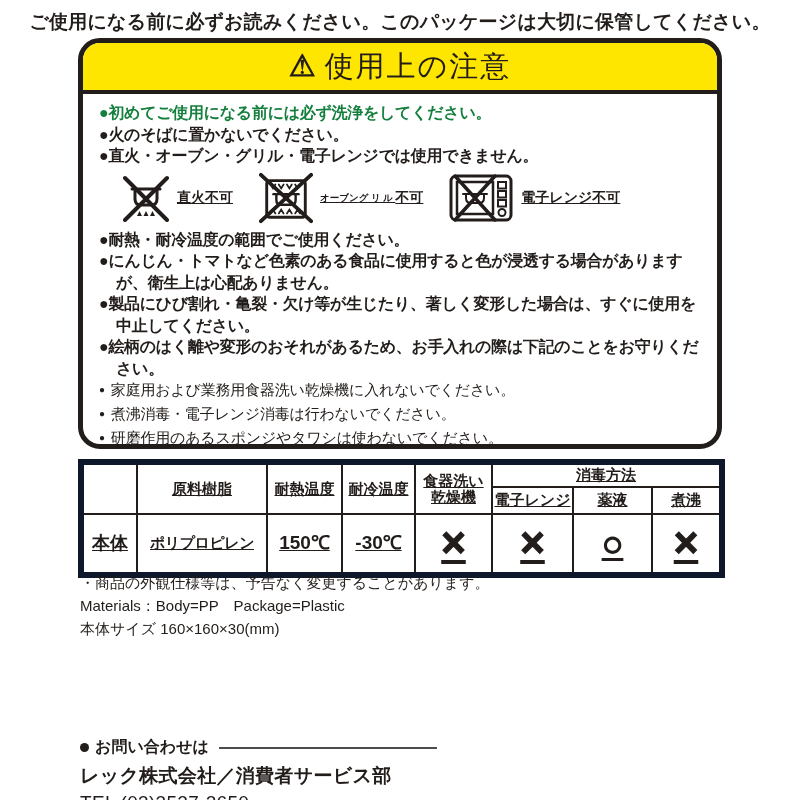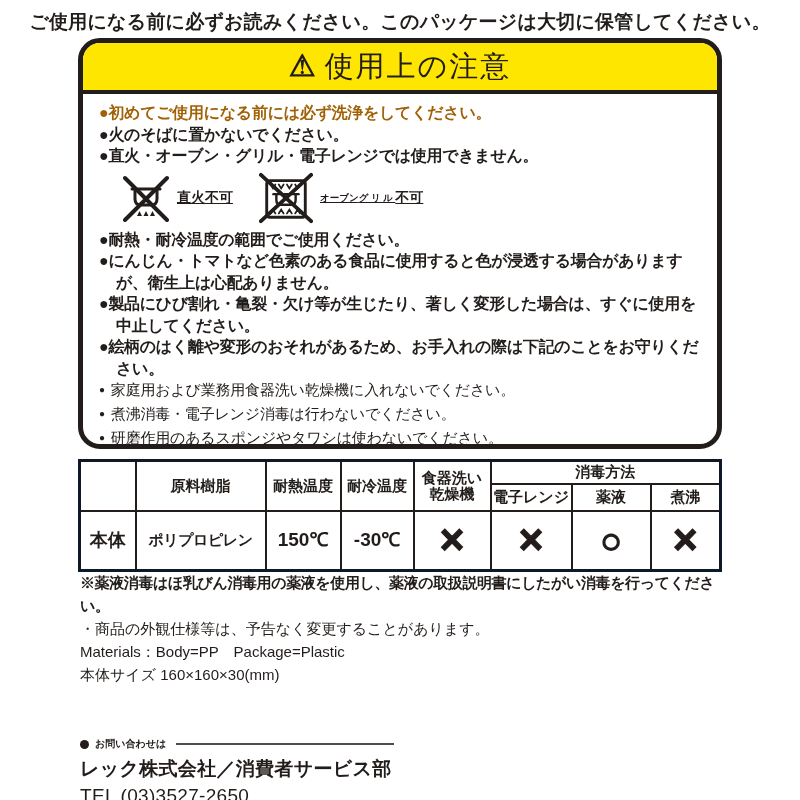--- a/index.html
+++ b/index.html
@@ -23,39 +23,39 @@
     display:flex;align-items:center;justify-content:center;gap:9px;
   }
   .warn-tri{font-size:30px;font-weight:bold;line-height:1;transform:translateY(-1px);}
   .warn-title{font-size:29px;font-weight:normal;letter-spacing:2px;}
   .warn-body{padding:8px 14px 0 16px;}
   .b{
     margin:0;font-size:16px;font-weight:bold;line-height:21.5px;
     padding-left:17px;text-indent:-17px;letter-spacing:-0.3px;
   }
   .b::before{content:"●";}
-  .b.magenta{color:#a16207;}
+  .b.magenta{color:#15803d;}
   .b.sub{
     font-weight:normal;font-size:15px;line-height:22px;
     padding-left:21px;text-indent:-21px;letter-spacing:-0.2px;
   }
   .b.sub::before{content:"●";font-size:10px;margin-right:6px;position:relative;top:-2px;}
   
   .icon-row{display:flex;align-items:center;margin:4px 0 4px 24px;height:54px;}
   .icon-item{display:flex;align-items:center;margin-right:26px;text-decoration:underline;}
   .icon-item svg{display:block;flex:none;}
   .icon-lbl{font-size:14px;font-weight:bold;margin-left:8px;white-space:nowrap;}
   .oven-lbl{display:flex;align-items:center;margin-left:7px;}
   .oven-stack{display:flex;flex-direction:row;font-size:9.5px;font-weight:bold;line-height:11px;white-space:nowrap;}
   .oven-stack .l2{letter-spacing:2.5px;}
   .oven-suffix{font-size:14px;font-weight:bold;}
   
   .spec{
     position:absolute;top:459px;left:78px;border-collapse:collapse;
-    table-layout:fixed;border:3px solid #0f172a;
+    table-layout:fixed;border:6px solid #0f172a;text-decoration:underline;
   }
   .spec th,.spec td{
     border:2.5px solid #221d1a;text-align:center;vertical-align:middle;
     padding:0;line-height:1.1;
   }
   .spec th{font-size:15px;font-weight:bold;}
   .hr1 th{height:21px;}
   .hr2 th{height:25px;}
   .dish-th{font-size:14px;line-height:16px;}
   .data td{height:57px;}
@@ -63,21 +63,21 @@
   .cell-mat{font-size:15px;font-weight:bold;letter-spacing:-0.5px;white-space:nowrap;}
   .cell-tmp{font-size:19px;font-weight:bold;}
   .mark{font-size:42px;font-weight:bold;-webkit-text-stroke:1.2px #221d1a;}
   .mark.circle{font-size:36px;-webkit-text-stroke:1.6px #221d1a;}
   
   .notes{position:absolute;top:571px;left:80px;width:662px;}
   .note{font-size:15px;line-height:23px;}
   .note.bold{font-weight:bold;letter-spacing:-0.4px;}
   
   .footer{position:absolute;top:737px;left:80px;width:560px;}
-  .inq-row{display:flex;align-items:center;font-size:10px;font-weight:bold;}
+  .inq-row{display:flex;align-items:center;font-size:16px;font-weight:bold;}
   .inq-bullet{width:9px;height:9px;border-radius:50%;background:#221d1a;margin-right:6px;flex:none;}
   .inq-rule{width:218px;height:2px;background:#4d4d4d;margin-left:10px;}
   .company{font-size:19px;font-weight:bold;margin-top:5px;letter-spacing:0.3px;}
   .tel{font-size:19px;margin-top:3px;letter-spacing:0.3px;}
   svg .st{stroke:#221d1a;fill:none;stroke-linecap:round;}
 </style>
 </head>
 <body>
 
 <div class="top-note">ご使用になる前に必ずお読みください。このパッケージは大切に保管してください。</div>
@@ -111,20 +111,34 @@
           <path class="st" stroke-width="1.8" d="M12 44 l2.5 -4 2.5 4 M20.5 44 l2.5 -4 2.5 4 M29 44 l2.5 -4 2.5 4 M37.5 44 l2.5 -4 2.5 4"></path>
           <path class="st" stroke-width="4" d="M2 4 L54 52 M54 4 L2 52"></path>
         </svg>
         <span class="oven-lbl">
           <span class="oven-stack">
             <span>オーブン</span>
             <span class="l2">グリル</span>
           </span>
           <span class="oven-suffix">不可</span>
         </span>
+      </div>
+      <div class="icon-item">
+        <svg width="64" height="52" viewBox="0 0 64 52">
+          <rect class="st" stroke-width="3" x="2" y="4" width="60" height="44" rx="5"></rect>
+          <rect class="st" stroke-width="2.5" x="8" y="10" width="36" height="32"></rect>
+          <path class="st" stroke-width="2" d="M14 22 H38"></path>
+          <path class="st" stroke-width="2" d="M17 22 v4 q0 5 5 5 h8 q5 0 5 -5 v-4"></path>
+          <rect class="st" stroke-width="2" x="49" y="10" width="8" height="6.5"></rect>
+          <rect class="st" stroke-width="2" x="49" y="19" width="8" height="6.5"></rect>
+          <rect class="st" stroke-width="2" x="49" y="28" width="8" height="6.5"></rect>
+          <circle class="st" stroke-width="2" cx="53" cy="40.5" r="3.5"></circle>
+          <path class="st" stroke-width="3.5" d="M6 4 L46 48 M46 4 L6 48"></path>
+        </svg>
+        <span class="icon-lbl">電子レンジ不可</span>
       </div>
     </div>
 
     <p class="b">耐熱・耐冷温度の範囲でご使用ください。</p>
     <p class="b">にんじん・トマトなど色素のある食品に使用すると色が浸透する場合がありますが、衛生上は心配ありません。</p>
     <p class="b">製品にひび割れ・亀裂・欠け等が生じたり、著しく変形した場合は、すぐに使用を中止してください。</p>
     <p class="b">絵柄のはく離や変形のおそれがあるため、お手入れの際は下記のことをお守りください。</p>
     <p class="b sub">家庭用および業務用食器洗い乾燥機に入れないでください。</p>
     <p class="b sub">煮沸消毒・電子レンジ消毒は行わないでください。</p>
     <p class="b sub">研磨作用のあるスポンジやタワシは使わないでください。</p>
@@ -163,21 +177,20 @@
     <td class="cell-tmp">-30℃</td>
     <td class="mark">×</td>
     <td class="mark">×</td>
     <td class="mark circle">○</td>
     <td class="mark">×</td>
   </tr>
 </tbody>
   </table>
 
 <div class="notes">
-  <div class="note bold">※薬液消毒はほ乳びん消毒用の薬液を使用し、薬液の取扱説明書にしたがい消毒を行ってください。</div>
   <div class="note">・商品の外観仕様等は、予告なく変更することがあります。</div>
   <div class="note">Materials：Body=PP　Package=Plastic</div>
   <div class="note">本体サイズ 160×160×30(mm)</div>
 </div>
 
 <div class="footer">
   <div class="inq-row">
     <span class="inq-bullet"></span>
     <span>お問い合わせは</span>
     <span class="inq-rule"></span>

